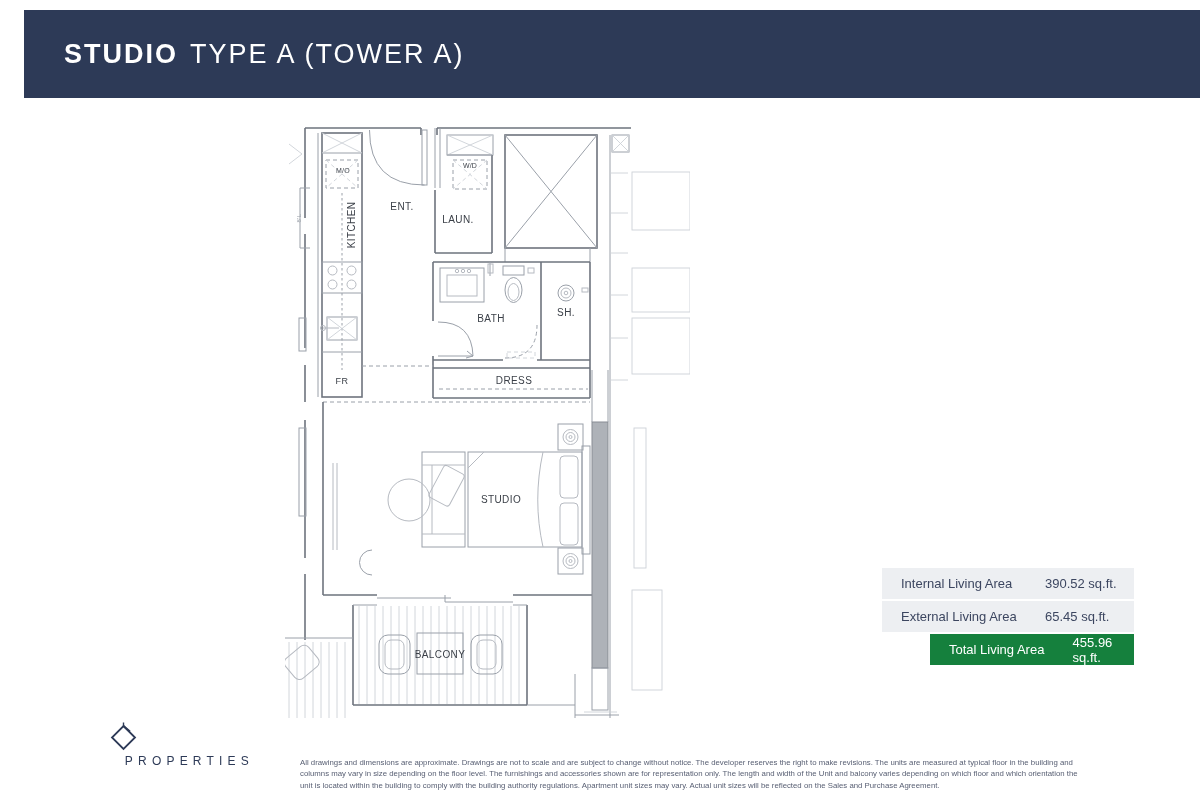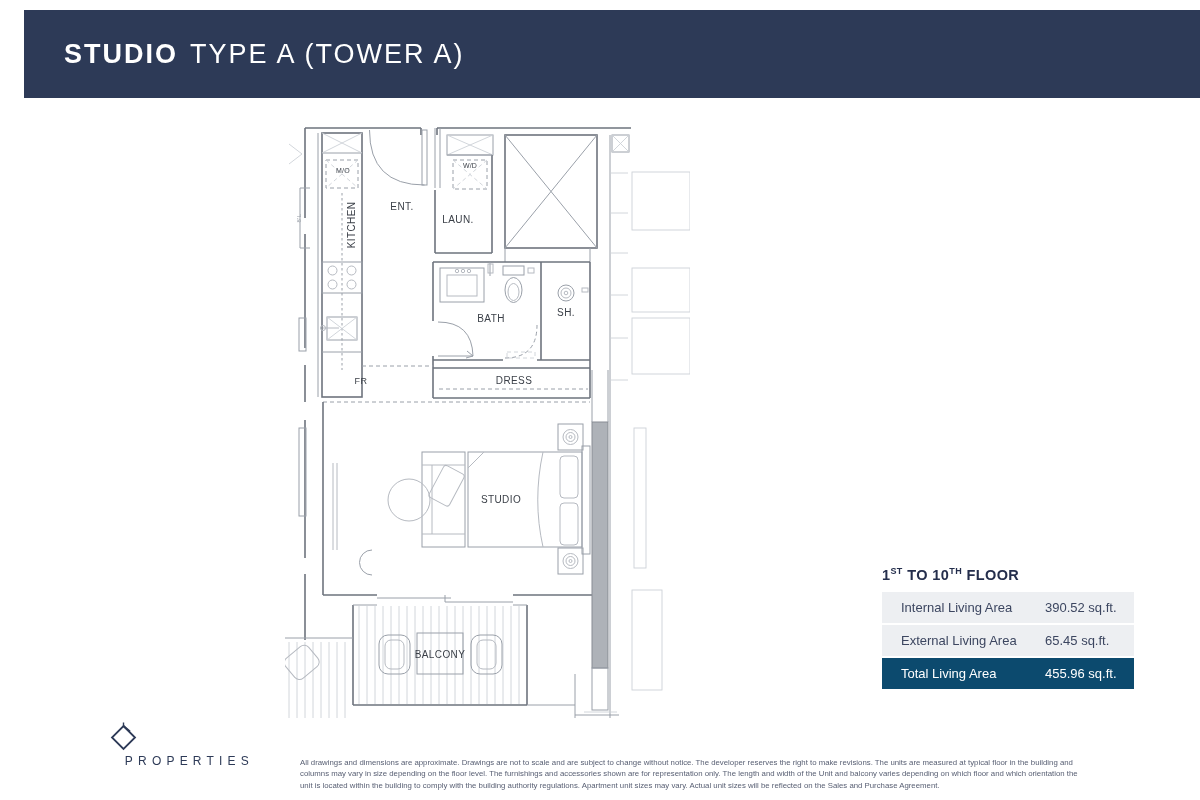--- a/index.html
+++ b/index.html
@@ -18,33 +18,33 @@
   .plan svg{position:absolute;left:0;top:0;}
   .w{stroke:#6e747e;stroke-width:1.6;fill:none;}
   .l{stroke:#9aa0a9;stroke-width:1;fill:none;}
   .f{stroke:#b6bac1;stroke-width:1;fill:none;}
   .d{stroke:#cdd1d7;stroke-width:.9;fill:none;}
   .ds{stroke-dasharray:4 3;}
   .ds2{stroke-dasharray:2.5 2.5;}
   .plan-label{position:absolute;transform:translate(-50%,-50%);color:#3a3f47;font-size:10px;
               letter-spacing:.4px;white-space:nowrap;}
   .plan-label.small{font-size:7px;letter-spacing:.2px;}
-  .plan-label.mid{font-size:9px;padding-left:38px;}
+  .plan-label.mid{font-size:9px;}
   .plan-label.rot{transform:translate(-50%,-50%) rotate(-90deg);}
   .plan-label.dim{font-size:6px;color:#9aa0a9;transform:translate(-50%,-50%) rotate(-90deg);}
 
   
   .area-table{position:absolute;left:882px;top:566px;width:252px;}
   .floor-heading{font-size:14.5px;font-weight:700;color:#242e4c;letter-spacing:.4px;margin-bottom:9px;}
   .floor-heading sup{font-size:9px;}
   .area-row{height:31px;margin-top:2px;background:#edeff2;display:flex;align-items:center;
             font-size:13px;color:#3c4660;}
   .area-row .a-label{padding-left:19px;width:144px;}
   .area-row .a-value{}
-  .area-row.total{background:#0c4a6e;color:#ffffff;}
+  .area-row.total{background:#15803d;color:#ffffff;margin-left:48px;}
 
   
   .logo{position:absolute;left:62px;top:722px;width:192px;}
   .logo-icon{display:block;margin:0 auto 2px 48px;}
   .logo-brand{font-size:24px;font-weight:500;letter-spacing:5.5px;color:#2d3a57;text-align:center;}
   .logo-sub{font-size:12px;letter-spacing:5.2px;color:#2d3a57;text-align:right;}
 
   
   .disclaimer{position:absolute;left:300px;top:757px;width:792px;font-size:7.8px;line-height:1.45;
               color:#596074;}
@@ -226,21 +226,20 @@
   <span class="plan-label" style="left:206px;top:200px;">BATH</span>
   <span class="plan-label" style="left:281px;top:194px;">SH.</span>
   <span class="plan-label" style="left:229px;top:262px;">DRESS</span>
   <span class="plan-label mid" style="left:57px;top:263px;">FR</span>
   <span class="plan-label" style="left:216px;top:381px;">STUDIO</span>
   <span class="plan-label" style="left:155px;top:536px;">BALCONY</span>
   <span class="plan-label dim" style="left:14px;top:100px;">8'L</span>
 </div>
 
 <div class="area-table">
-  <div class="floor-heading"><span>1</span><sup>ST</sup><span> TO 10</span><sup>TH</sup><span> FLOOR</span></div>
   <div class="area-row">
     <span class="a-label">Internal Living Area</span>
     <span class="a-value">390.52 sq.ft.</span>
   </div>
   <div class="area-row">
     <span class="a-label">External Living Area</span>
     <span class="a-value">65.45 sq.ft.</span>
   </div>
   <div class="area-row total">
     <span class="a-label">Total Living Area</span>

